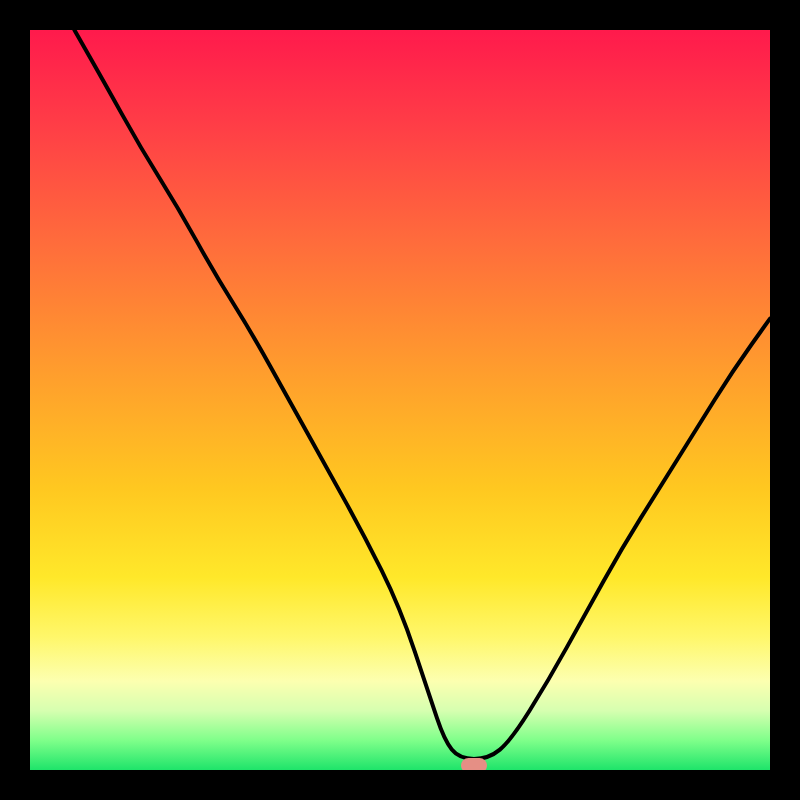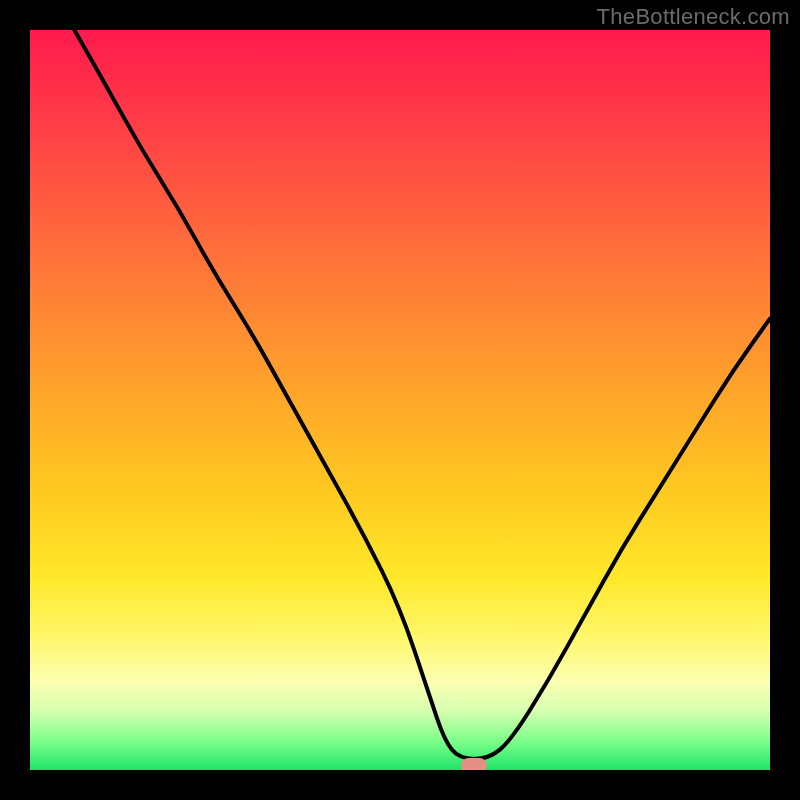--- a/index.html
+++ b/index.html
@@ -69,21 +69,20 @@
     border-radius: 8px;
     z-index: 12;
     
   }
 </style>
 </head>
 <body>
 
 <div class="frame">
 
-  <div class="watermark">TheBottleneck.com</div>
 
   <div class="plot-area">
     <div class="gradient"></div>
 
     <svg class="curve" viewBox="0 0 740 740" preserveAspectRatio="none">
       <path id="curve-path" d="M 44.4 0.0 Q 44.4 0.0 59.2 25.9 Q 74.0 51.8 92.5 85.1 Q 111.0 118.4 129.5 148.0 Q 148.0 177.6 166.5 210.9 Q 185.0 244.2 203.5 273.8 Q 222.0 303.4 240.5 336.7 Q 259.0 370.0 277.5 403.3 Q 296.0 436.6 314.5 469.9 Q 333.0 503.2 351.5 540.2 Q 370.0 577.2 384.8 621.6 Q 399.6 666.0 407.0 688.2 Q 414.4 710.4 421.8 719.6 Q 429.2 728.9 444.0 728.9 Q 458.8 728.9 469.9 719.6 Q 481.0 710.4 499.5 680.8 Q 518.0 651.2 536.5 617.9 Q 555.0 584.6 573.5 551.3 Q 592.0 518.0 610.5 488.4 Q 629.0 458.8 647.5 429.2 Q 666.0 399.6 684.5 370.0 Q 703.0 340.4 721.5 314.5 T 740.0 288.6" fill="none" stroke="#000" stroke-width="4" stroke-linejoin="round" stroke-linecap="round"></path>
     </svg>
 
     <div class="dot" id="marker-dot" style="left: 431px; top: 728.3px;"></div>
   </div>

